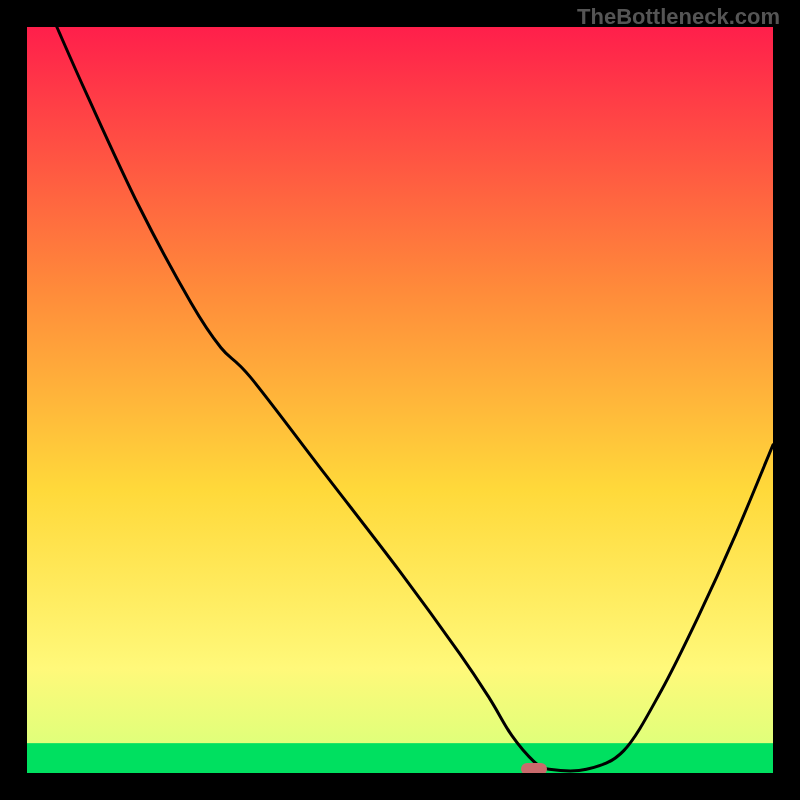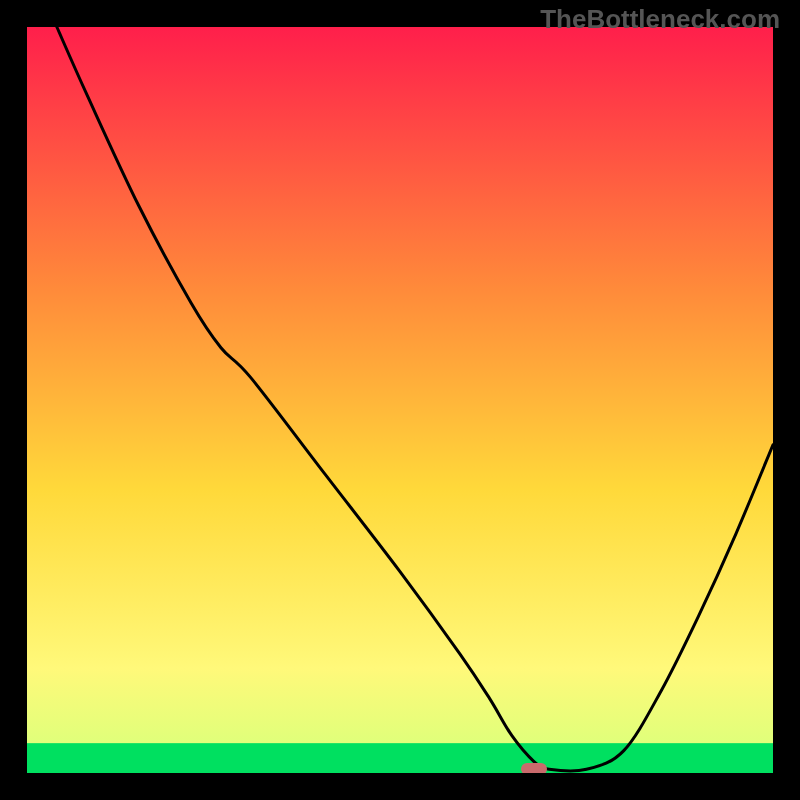--- a/index.html
+++ b/index.html
@@ -9,21 +9,21 @@
     background: #000;
     position: relative;
     overflow: hidden;
     font-family: Arial, Helvetica, sans-serif;
   }
   .watermark {
     position: absolute;
     top: 4px;
     right: 20px;
     color: #555;
-    font-size: 26px;
+    font-size: 22px;
     font-weight: bold;
     z-index: 10;
   }
   .plot-area {
     position: absolute;
     left: 27px;
     top: 27px;
     width: 746px;
     height: 746px;
     overflow: hidden;

